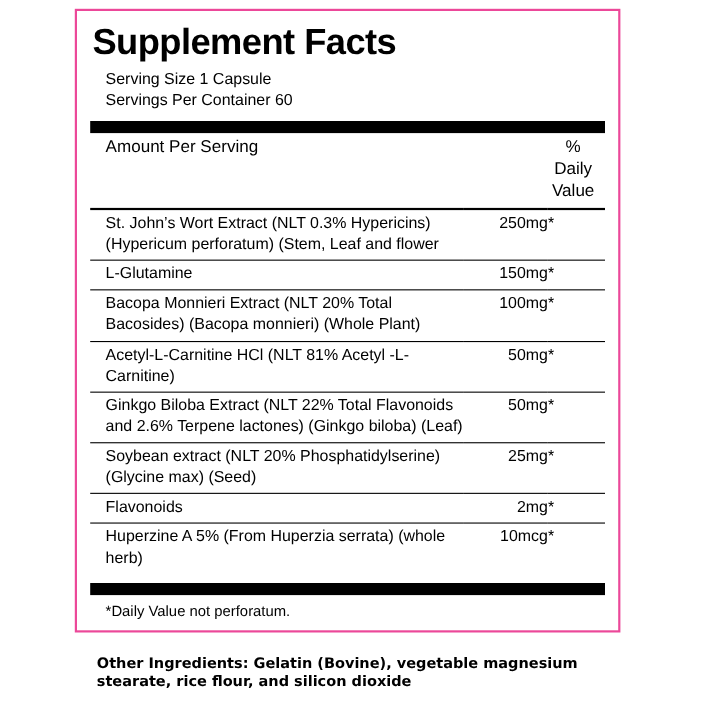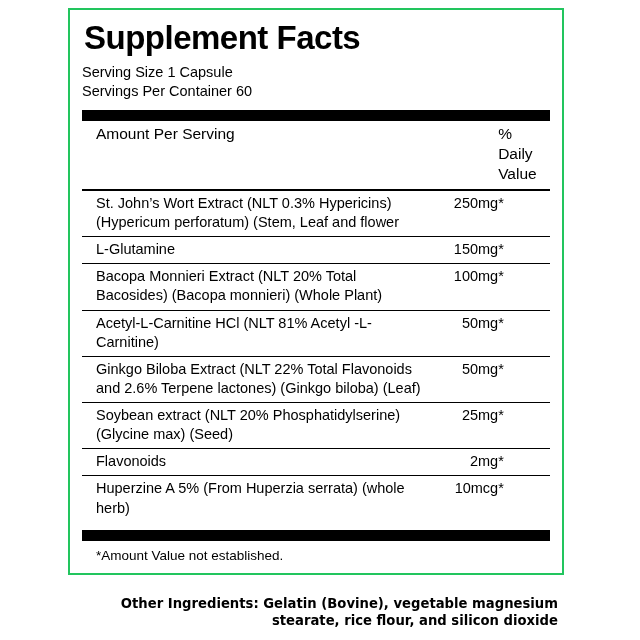--- a/index.html
+++ b/index.html
@@ -13,34 +13,35 @@
     font-family: "Liberation Sans", sans-serif;
     color: #000000;
     overflow: hidden;
   }
   .panel {
     position: absolute;
     left: 68px;
     top: 8px;
     width: 496px;
     box-sizing: border-box;
-    border: 2px solid #22c55e;
+    border: 2px solid #ec4899;
     background: #ffffff;
     padding: 8px 12px 10px 12px;
   }
   .title {
     font-size: 33px;
     font-weight: bold;
     letter-spacing: -0.5px;
     line-height: 1.12;
     margin: 2px 0 6px 2px;
   }
   .serving-line {
     font-size: 14.5px;
     line-height: 1.33;
+    margin-left: 14px;
   }
   .rule-thick {
     height: 11px;
     background: #000000;
     margin: 8px 0 0 0;
   }
   table.facts {
     width: 100%;
     border-collapse: collapse;
     font-size: 14.5px;
@@ -71,37 +72,36 @@
     text-align: right;
     line-height: 1.32;
   }
   .c-dv {
     width: 46px;
     text-align: left;
     line-height: 1.32;
   }
   .hdr .c-name { padding-left: 14px !important; }
   .hdr .c-dv-head {
-    text-align: left;
+    text-align: center;
     padding-right: 6px;
   }
   .footnote {
     font-size: 13.5px;
     margin: 7px 0 0 14px;
   }
   .other {
     position: absolute;
     left: 88px;
     top: 596px;
     width: 470px;
     font-family: "DejaVu Sans", sans-serif;
     font-size: 13.2px;
     line-height: 1.25;
     font-weight: 600;
-    text-align: right;
   }
 </style>
 </head>
 <body>
 
 <div class="panel">
 
   <div class="title">Supplement Facts</div>
 
   <div class="serving-line">Serving Size 1 Capsule</div>
@@ -155,16 +155,16 @@
       <tr class="row">
         <td class="c-name">Huperzine A 5% (From Huperzia serrata) (whole herb)</td>
         <td class="c-amt">10mcg</td>
         <td class="c-dv">*</td>
       </tr>
     </tbody>
   </table>
 
   <div class="rule-thick"></div>
 
-  <div class="footnote">*Amount Value not established.</div>
+  <div class="footnote">*Daily Value not perforatum.</div>
 </div>
 
 <div class="other">Other Ingredients: Gelatin (Bovine), vegetable magnesium stearate, rice flour, and silicon dioxide</div>
 
 </body></html>

